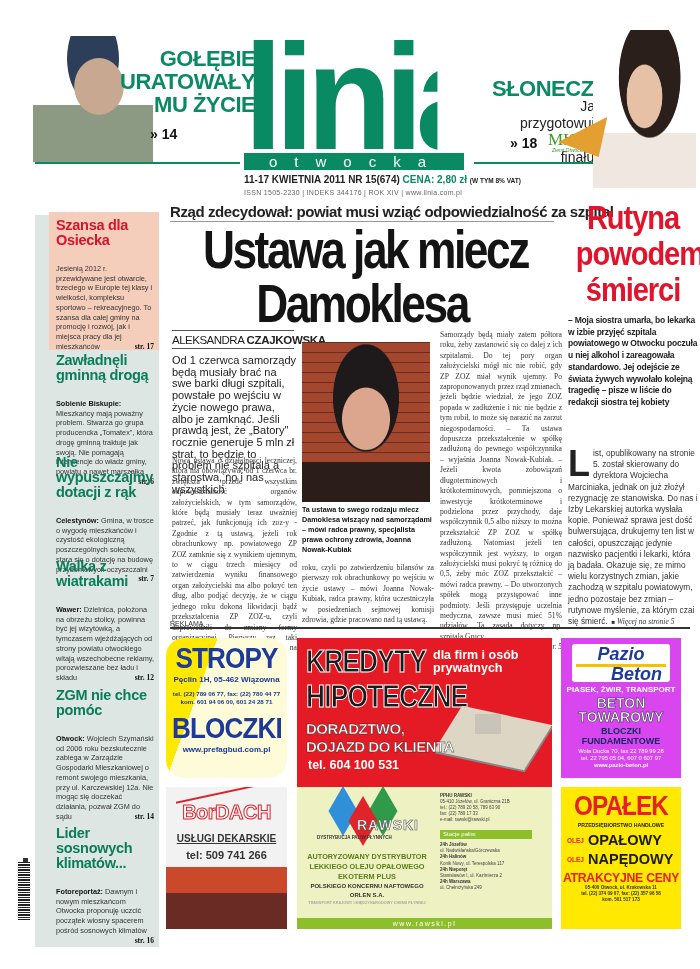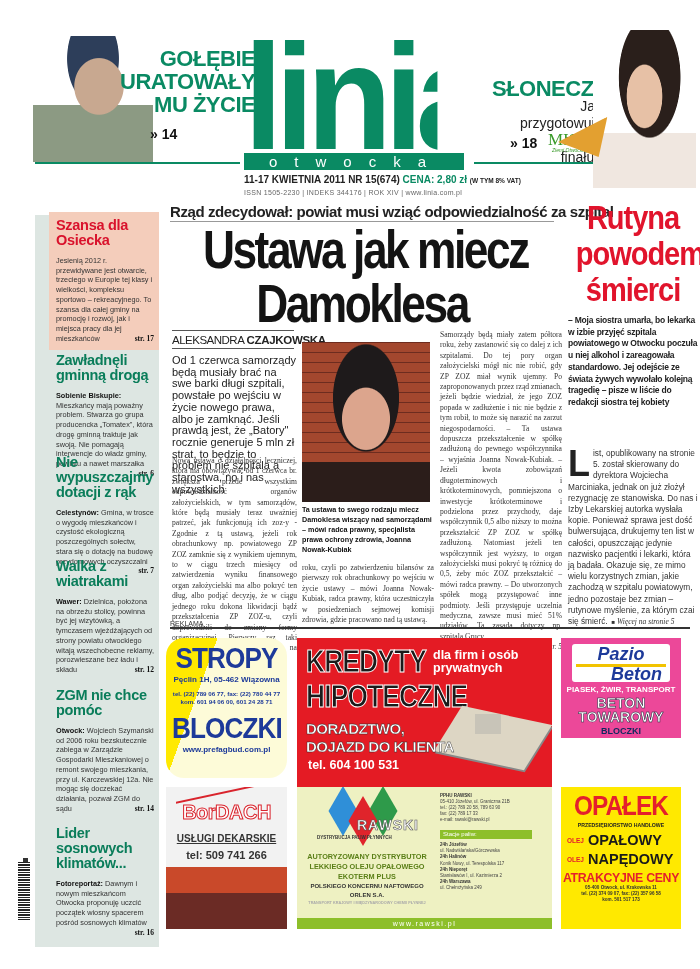--- a/index.html
+++ b/index.html
@@ -26,21 +26,21 @@
   .miss-logo { left: 548px; top: 130px; font-family: "Liberation Serif", serif; color: #3a9a2a; font-size: 17px; }
   .miss-sub { left: 552px; top: 147px; font-size: 5px; color: #3a9a2a; font-style: italic; }
   .teaser-right-photo { left: 593px; top: 30px; width: 103px; height: 158px; }
 
   
   .sidebar-bg { left: 35px; top: 215px; width: 124px; height: 732px; background: #dde6e2; }
   .box-pink { left: 49px; top: 212px; width: 110px; height: 138px; background: #f4cdbb; padding: 6px 6px; }
   .side-item { position: absolute; left: 56px; width: 98px; }
   .side-title { font-weight: bold; font-size: 14.5px; line-height: 15px; color: #0a7d5a; letter-spacing: -0.3px; }
   .side-title.red { color: #d9122c; }
-  .side-body { font-size: 7.3px; line-height: 9.7px; color: #333; margin-top: 8px; }
+  .side-body { font-size: 7.3px; line-height: 9.7px; color: #333; margin-top: 16px; }
   .side-body b { color: #111; }
   .side-ref { float: right; font-weight: bold; font-family: "Liberation Serif", serif; color: #111; font-size: 7.5px; }
 
   .barcode { left: 18px; top: 862px; width: 12px; height: 58px; background: repeating-linear-gradient(to bottom, #222 0 1px, #fff 1px 2px, #222 2px 4px, #fff 4px 5px); }
   .barcode2 { left: 23px; top: 858px; width: 5px; height: 4px; background: #333; }
 
   
   .kicker { left: 170px; top: 203px; width: 384px; text-align: center; font-size: 15px; font-weight: bold; color: #222; letter-spacing: -0.4px; border-bottom: 1px solid #999; padding-bottom: 1px; white-space: nowrap; }
   .headline { left: 168px; top: 222px; width: 388px; text-align: center; font-family: "Liberation Sans", sans-serif; font-weight: bold; font-size: 54px; line-height: 54px; color: #141414; letter-spacing: -3px; transform: scaleX(0.82); transform-origin: center top; white-space: nowrap; }
   .byline { left: 172px; top: 330px; width: 122px; font-size: 11.5px; color: #222; border-top: 1.5px solid #555; border-bottom: 1px solid #555; padding: 3px 0 2px; white-space: nowrap; letter-spacing: -0.5px; }
@@ -74,21 +74,21 @@
 
   .ad-kredyty { left: 297px; top: 638px; width: 255px; height: 177px; background: #e41b24; color: #fff; }
   .ad-kredyty .k1 { position: absolute; left: 9px; top: 6px; font-weight: bold; font-size: 31px; color: #1a1a1a; -webkit-text-stroke: 1px #fff; letter-spacing: -1px; transform: scaleX(0.85); transform-origin: left; }
   .ad-kredyty .k2 { position: absolute; left: 9px; top: 41px; font-weight: bold; font-size: 31px; color: #1a1a1a; -webkit-text-stroke: 1px #fff; letter-spacing: -1px; transform: scaleX(0.85); transform-origin: left; }
   .ad-kredyty .k3 { position: absolute; left: 136px; top: 11px; font-weight: bold; font-size: 12.5px; line-height: 13px; }
   .ad-kredyty .k4 { position: absolute; left: 9px; top: 82px; font-weight: bold; font-size: 15px; line-height: 18px; color: #fff; -webkit-text-stroke: 0.4px #222; letter-spacing: -0.5px; }
   .ad-kredyty .k5 { position: absolute; left: 11px; top: 120px; font-size: 12.5px; font-weight: bold; color: #fff; }
   .ad-kredyty .book { position: absolute; left: 150px; top: 75px; width: 92px; height: 50px; background: #ddd6c4; transform: rotate(12deg) skewX(-20deg); box-shadow: 2px 2px 0 #888; }
   .ad-kredyty .house { position: absolute; left: 178px; top: 76px; width: 26px; height: 20px; background: #c8c4b8; }
 
-  .ad-pazio { left: 561px; top: 638px; width: 120px; height: 100px; background: #ec4899; color: #fff; text-align: center; }
+  .ad-pazio { left: 561px; top: 638px; width: 120px; height: 140px; background: #d946ef; color: #fff; text-align: center; }
   .ad-pazio .logo1 { margin: 6px auto 0; width: 98px; height: 38px; background: #fff; border-radius: 3px; color: #1d3a9a; font-weight: bold; font-style: italic; font-size: 18px; line-height: 20px; position: relative; }
   .ad-pazio .logo1 .stripe { position: absolute; left: 4px; right: 4px; top: 20px; height: 3px; background: #f2c300; }
   .ad-pazio .p1 { font-weight: bold; font-size: 8px; margin-top: 3px; }
   .ad-pazio .p2 { font-weight: bold; font-size: 14px; line-height: 14px; color: #fff; -webkit-text-stroke: 0.5px #123; margin-top: 2px; }
   .ad-pazio .p3 { font-weight: bold; font-size: 9px; line-height: 10px; color: #0d2a5e; margin-top: 2px; }
   .ad-pazio .p4 { font-size: 5.8px; line-height: 7px; color: #fff; margin-top: 2px; }
 
   .ad-bordach { left: 166px; top: 787px; width: 121px; height: 142px; background: linear-gradient(#f2f2f2 0 56%, #c9492a 56% 75%, #6b2b25 75%); text-align: center; }
   .ad-bordach .roof { position: absolute; left: 10px; top: 4px; width: 100px; height: 20px; border-top: 2px solid #d9242d; transform: skewY(-12deg); }
   .ad-bordach .b1 { position: absolute; left: 0; right: 0; top: 14px; font-weight: bold; font-size: 20px; color: #fff; -webkit-text-stroke: 1px #d9242d; letter-spacing: -0.5px; }

